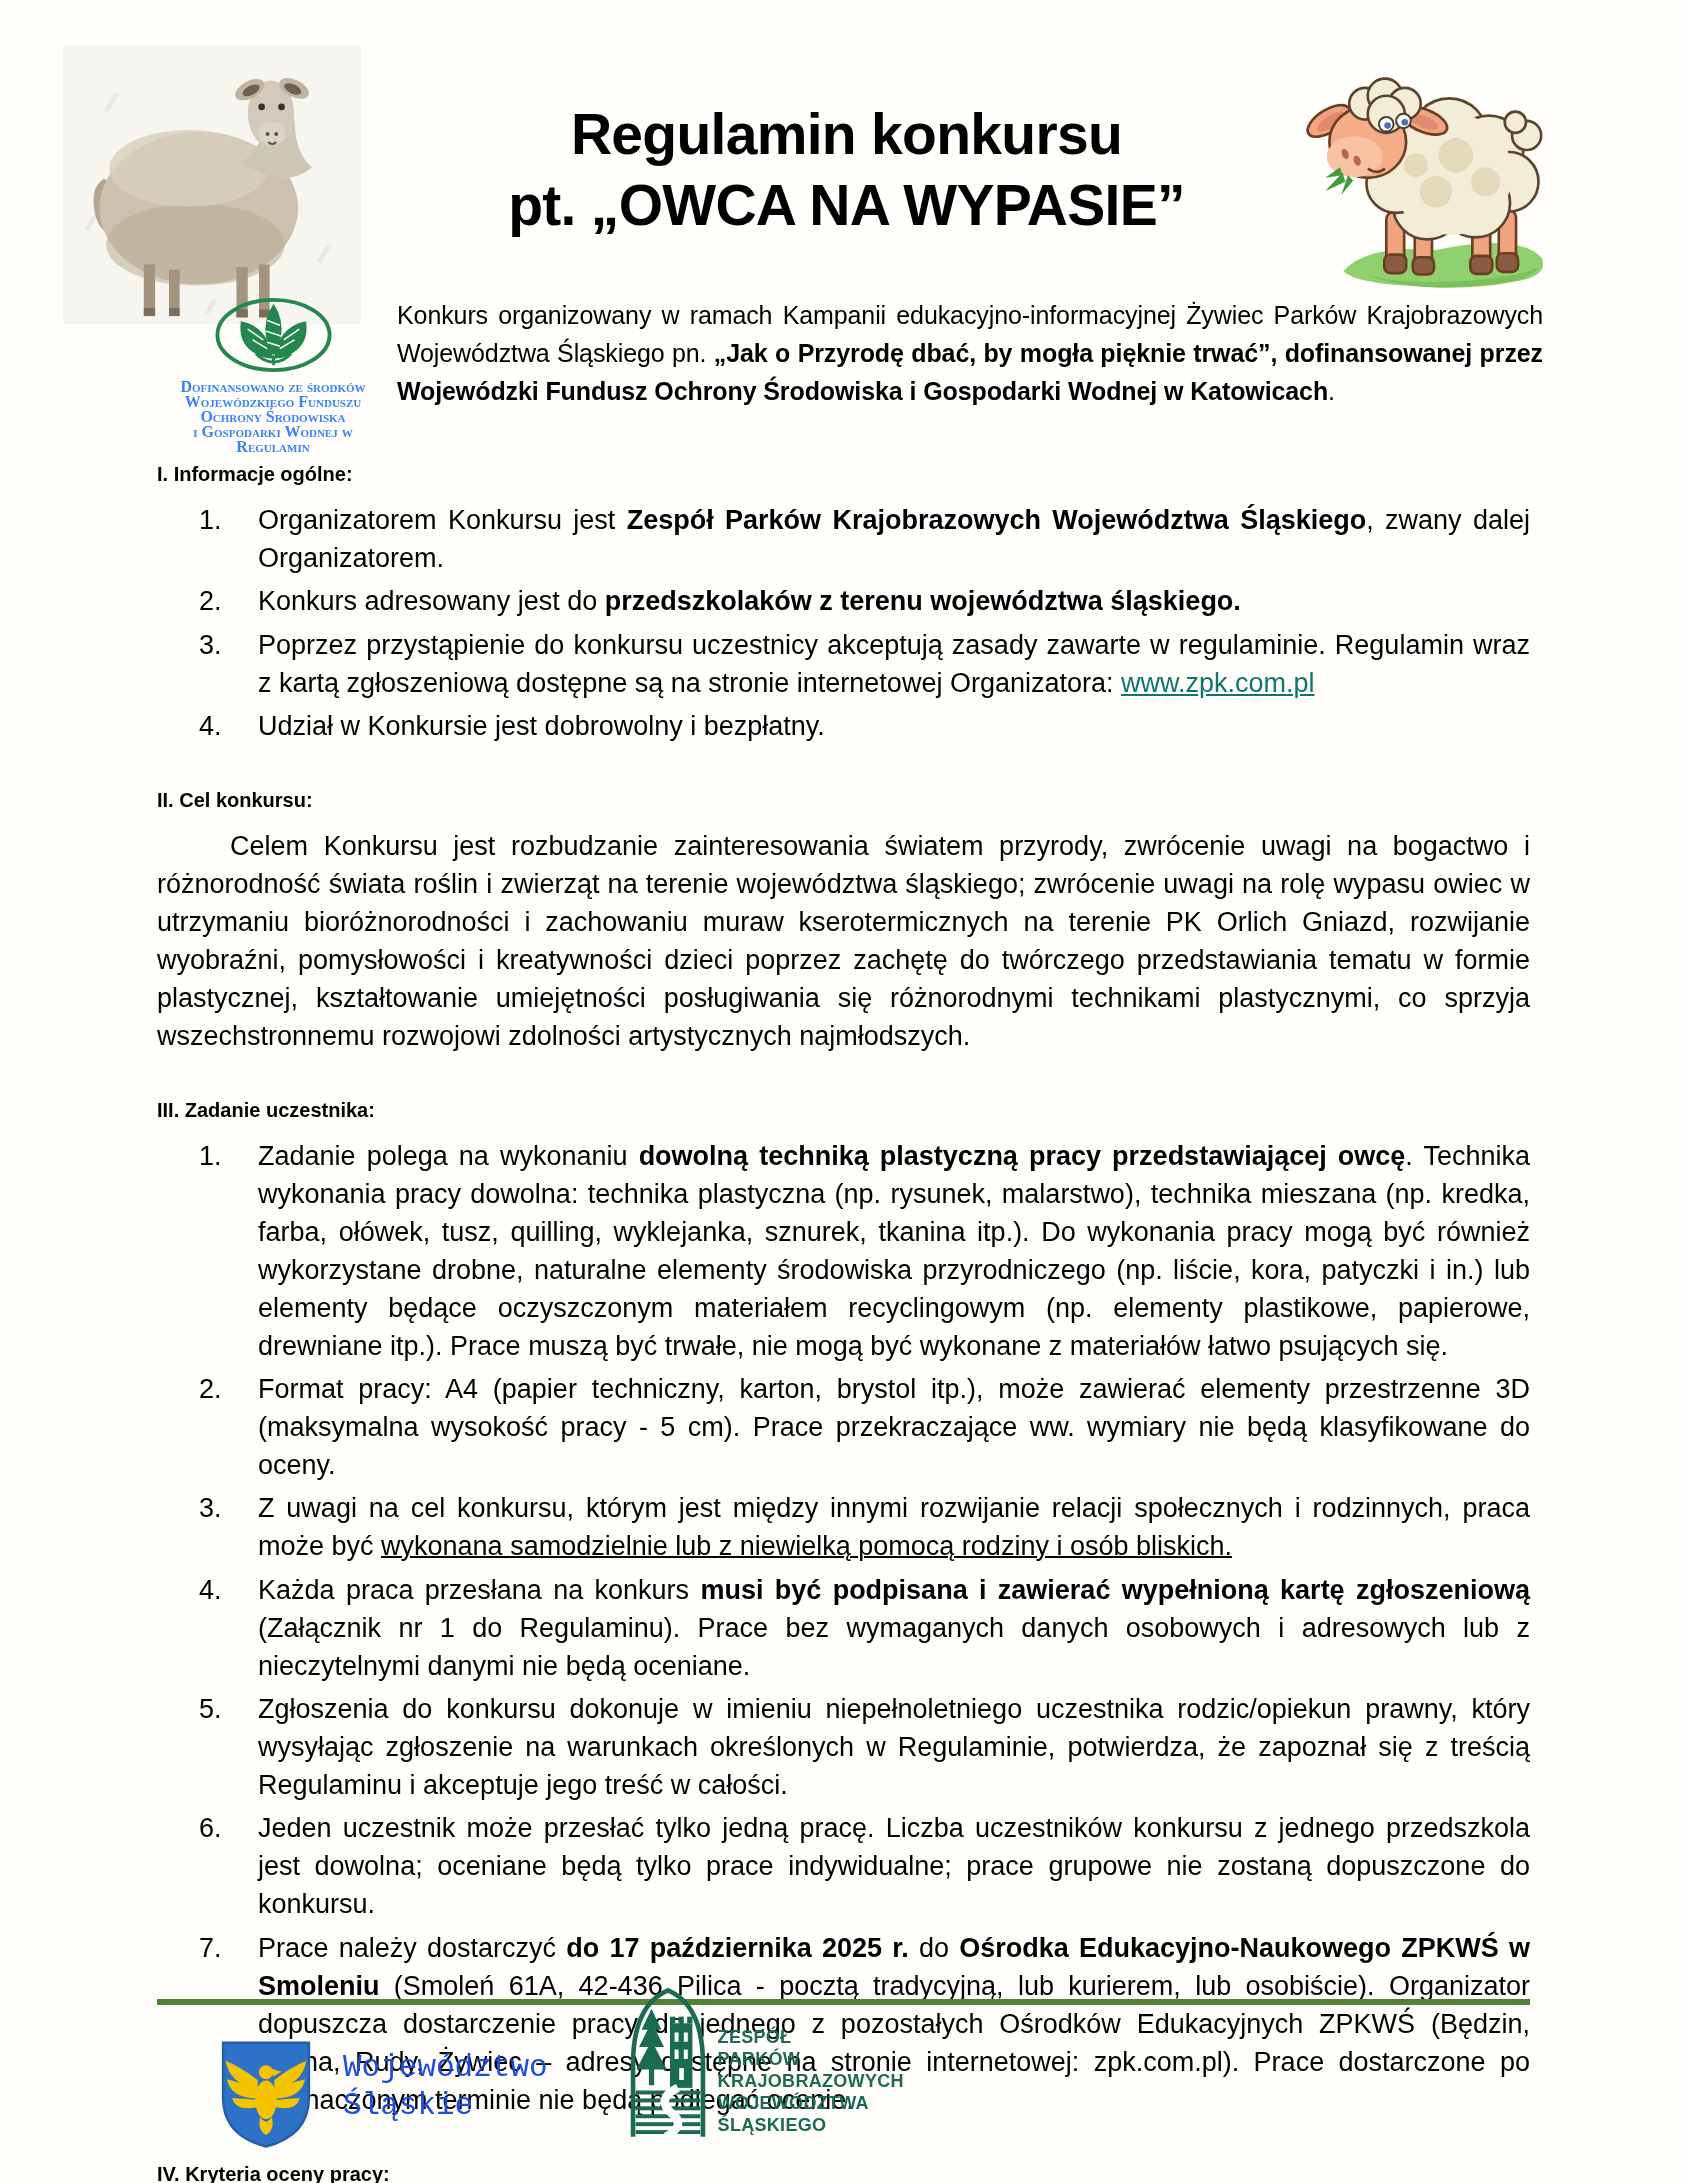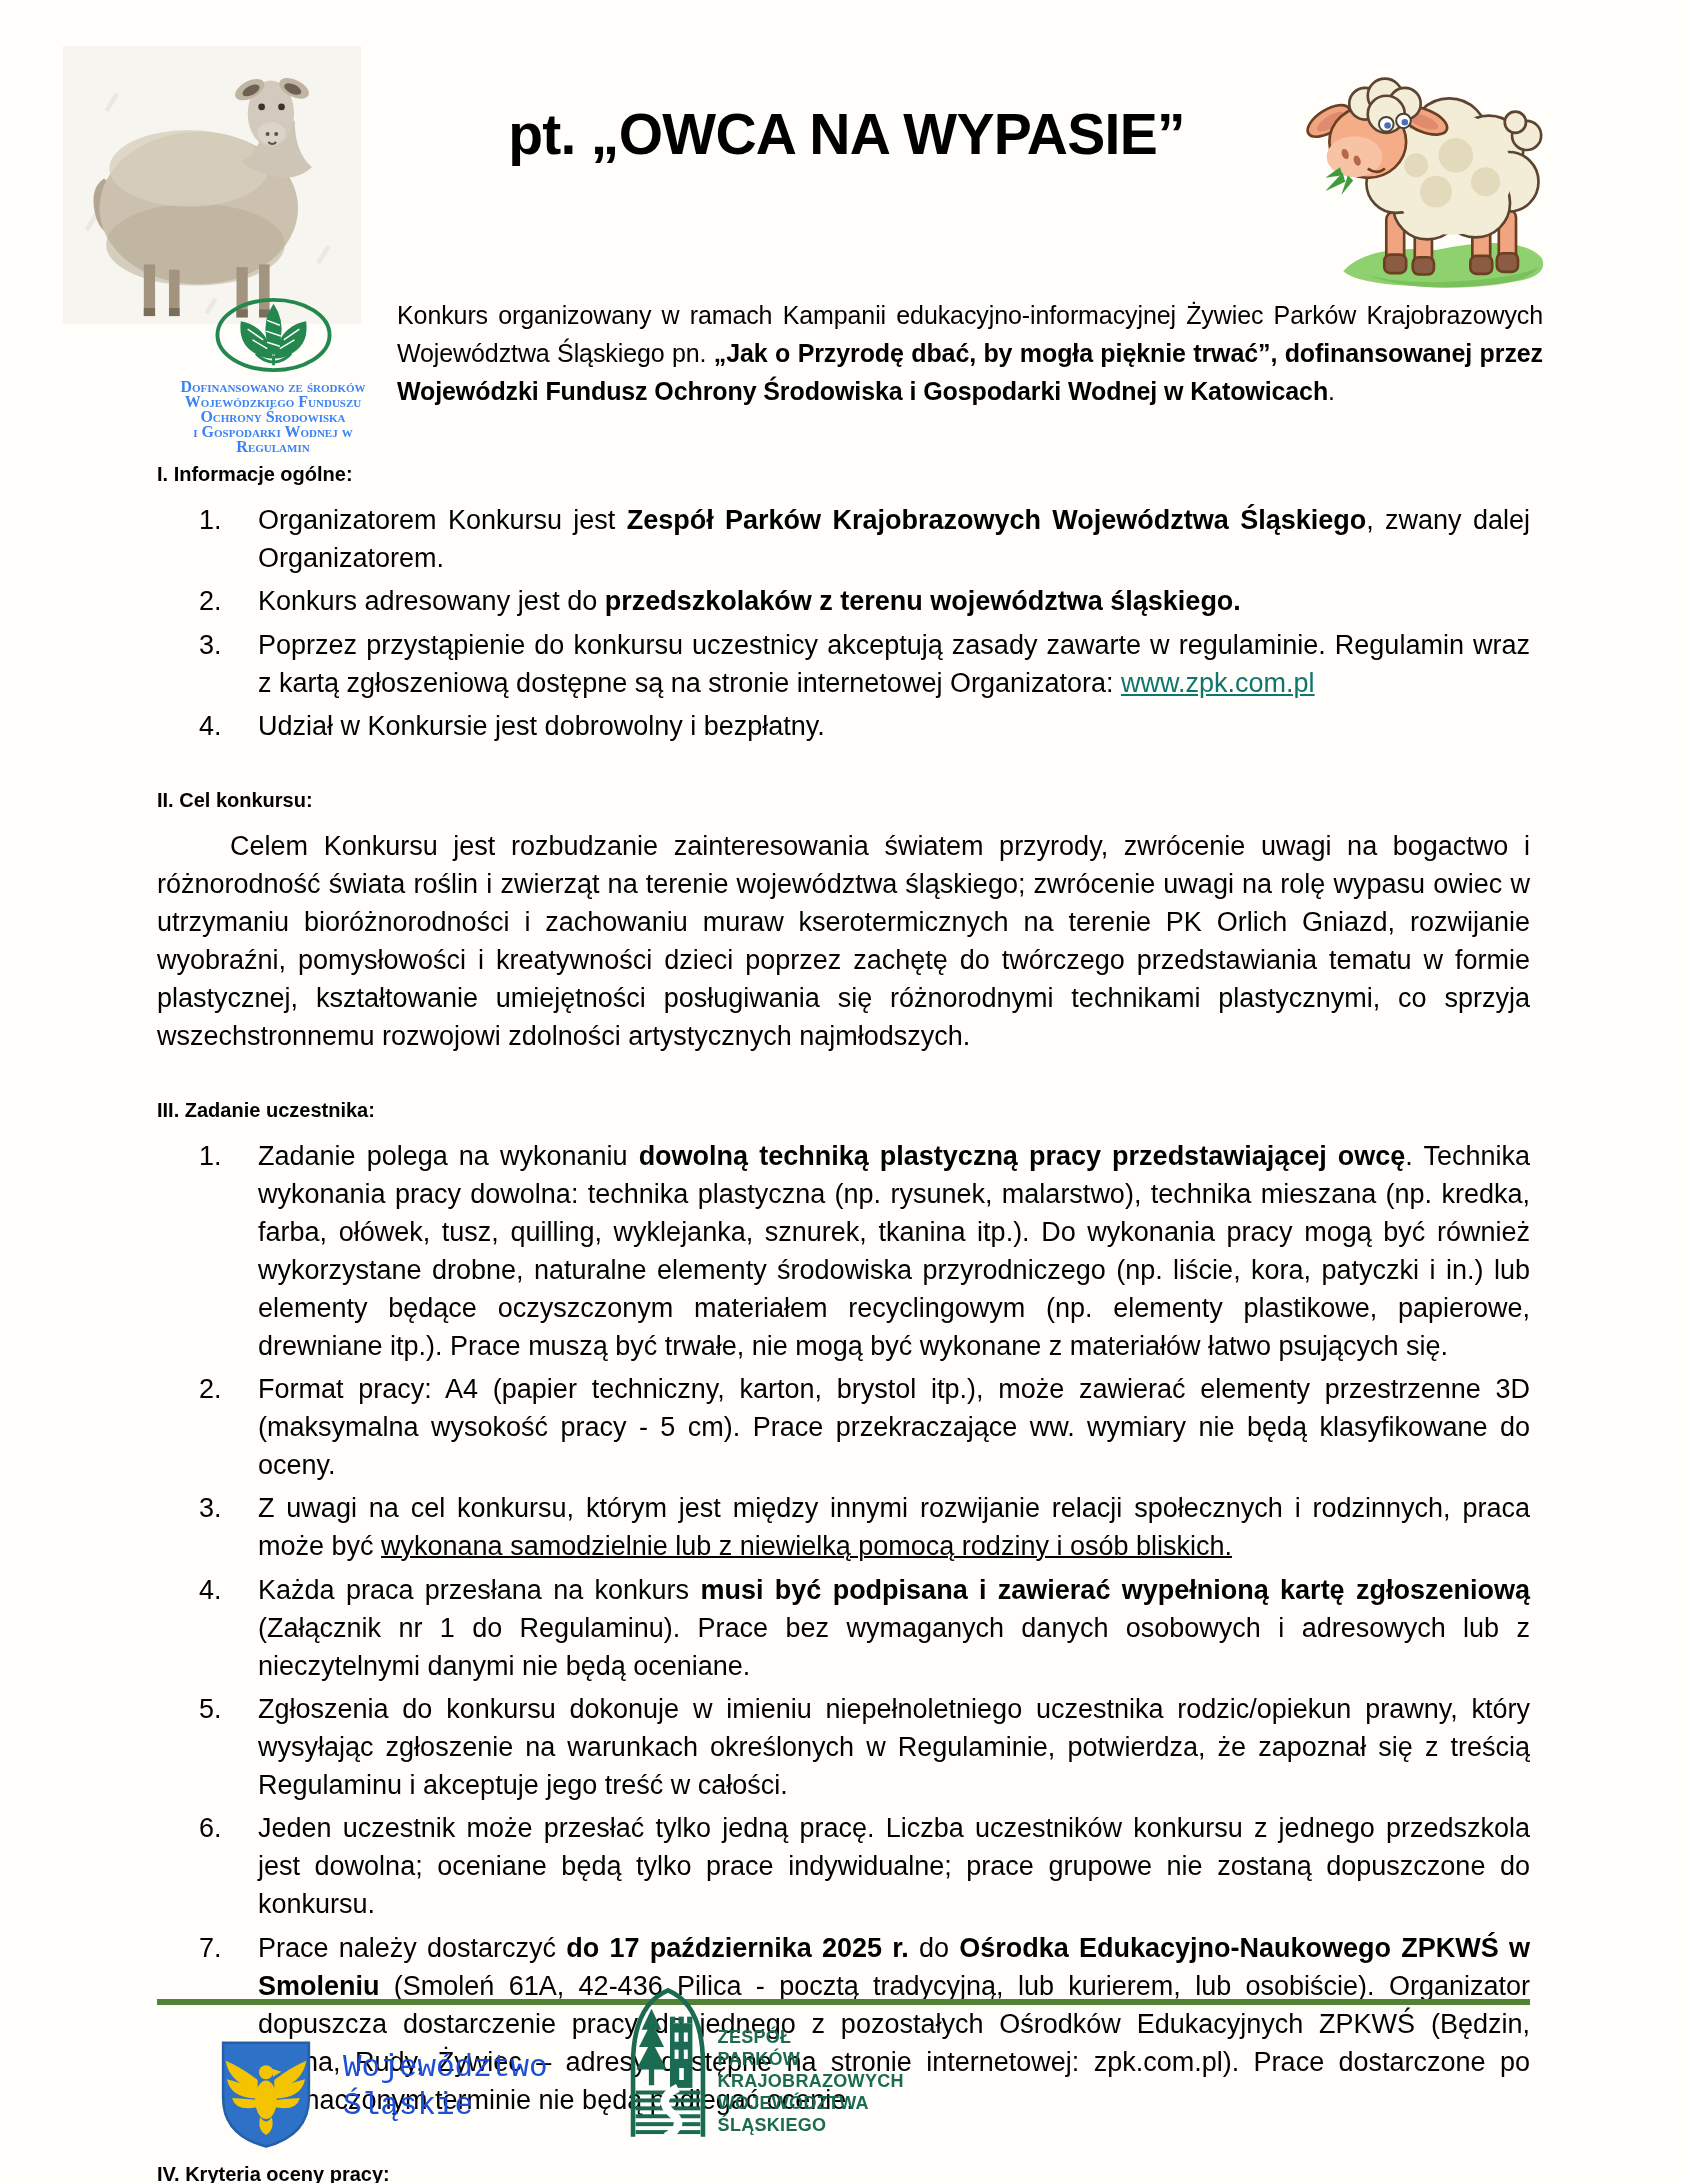--- a/index.html
+++ b/index.html
@@ -86,20 +86,21 @@
       <g fill="#7b6e5b">
         <rect x="122" y="396" width="17" height="12"></rect>
         <rect x="160" y="396" width="16" height="12"></rect>
         <rect x="262" y="398" width="17" height="12"></rect>
         <rect x="296" y="398" width="16" height="12"></rect>
       </g>
     </svg>
   </div>
 
   <div class="doc-title">
+    <div>Regulamin konkursu</div>
     <div>pt. „OWCA NA WYPASIE”</div>
   </div>
 
   <div class="cartoon">
     <svg width="278" height="245" viewBox="0 0 420 370">
       <path d="M85,325 q35,-40 140,-32 q125,-26 160,12 q10,26 -32,34 q-92,16 -168,8 q-80,-4 -100,-22 z" fill="#8fd06f"></path>
       <path d="M120,330 q60,18 170,8 q60,-6 90,-18 q-20,24 -90,28 q-110,8 -170,-18 z" fill="#6db84e" opacity="0.6"></path>
       <g stroke="#6b3f22" stroke-width="4">
         <rect x="150" y="235" width="27" height="92" rx="12" fill="#f0a580"></rect>
         <rect x="193" y="240" width="26" height="87" rx="12" fill="#f0a580"></rect>

